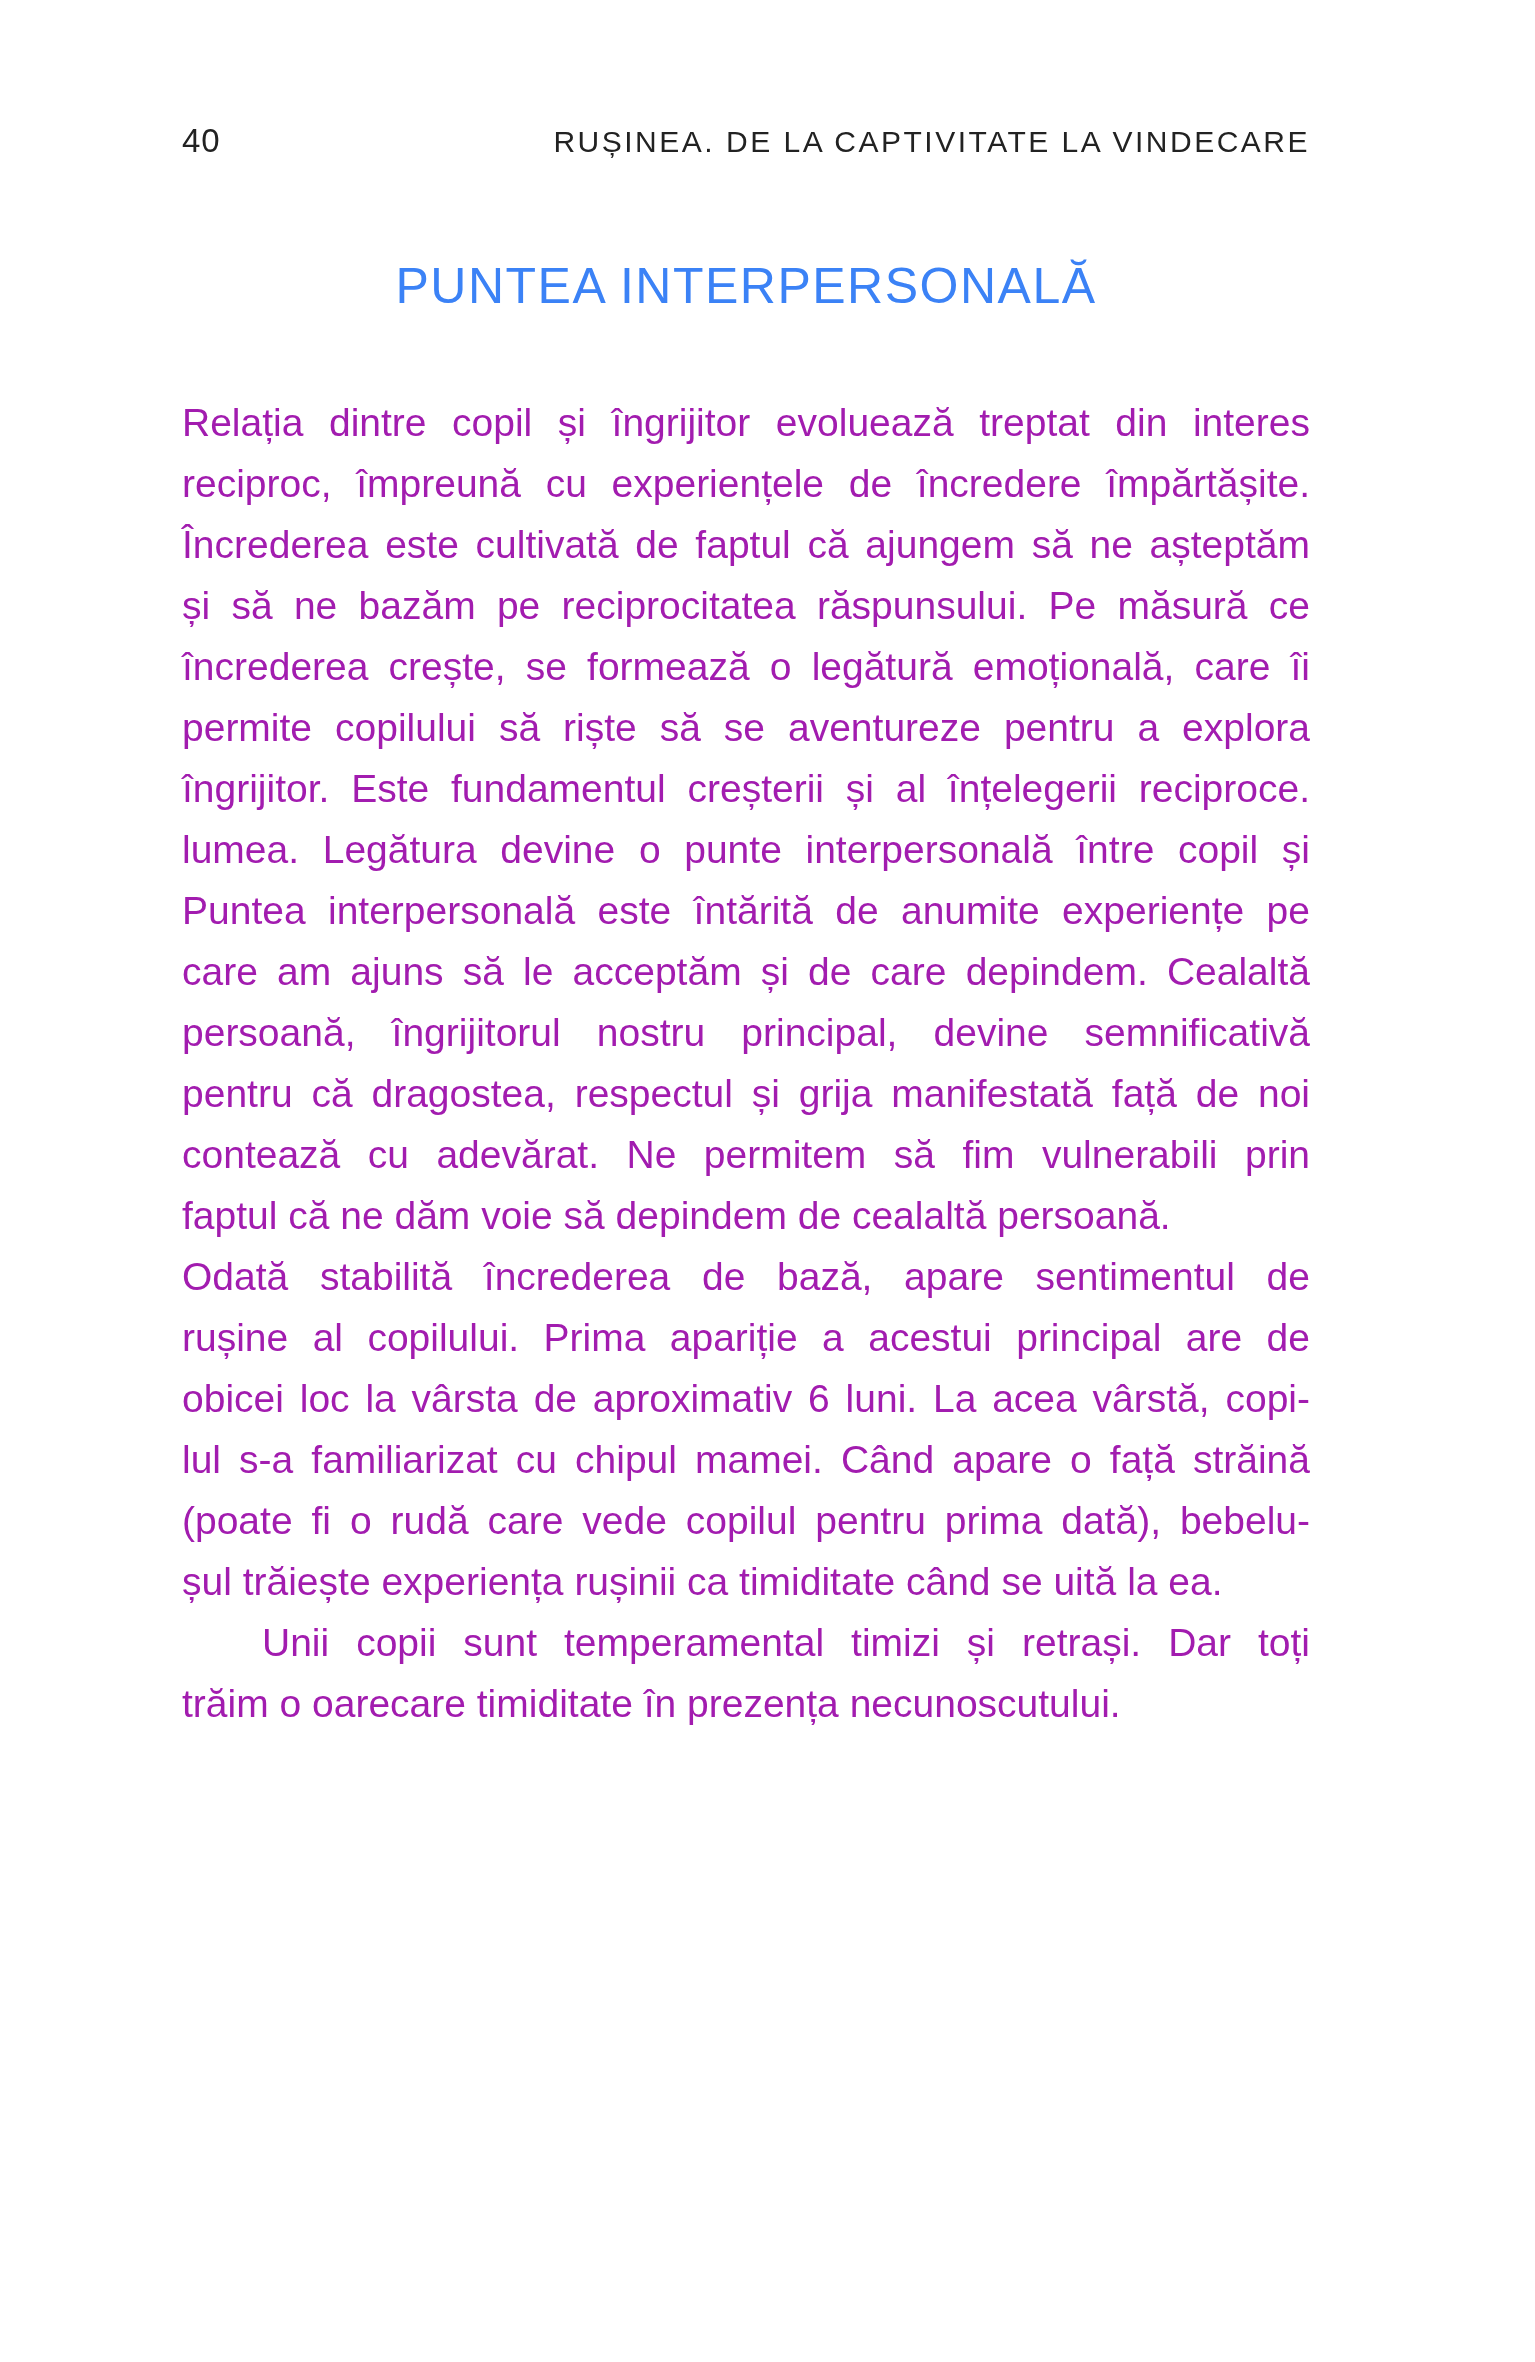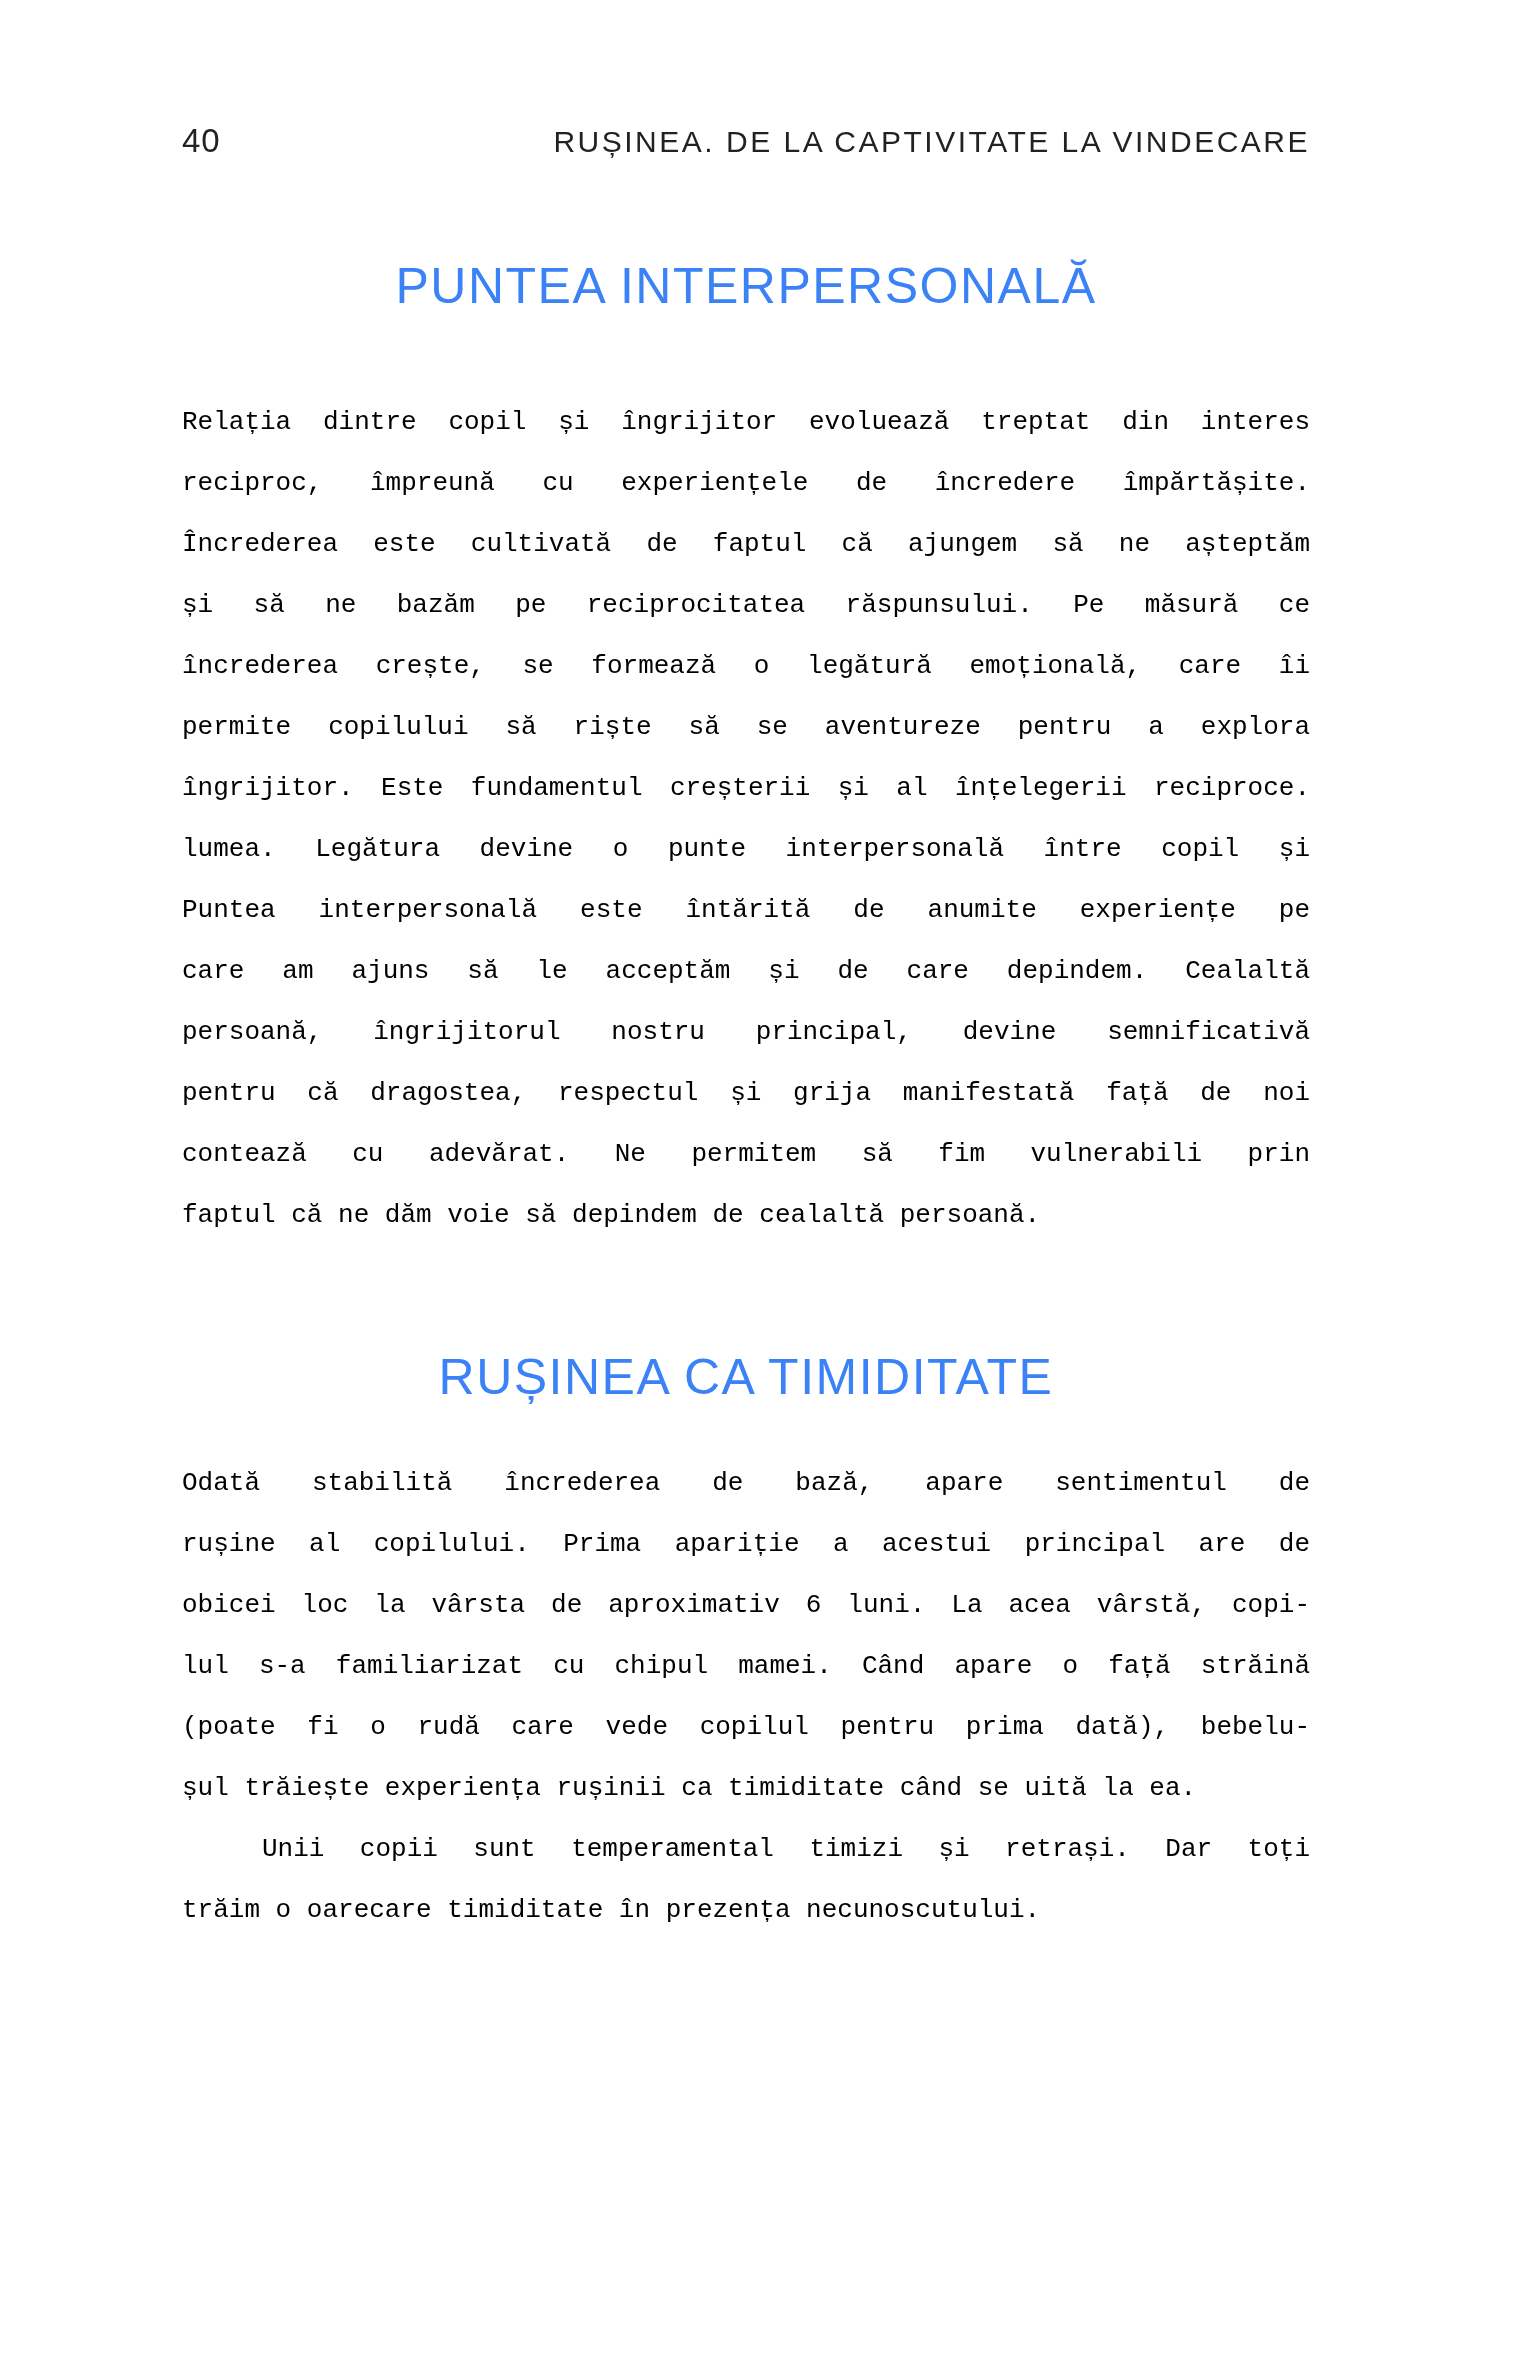--- a/index.html
+++ b/index.html
@@ -40,24 +40,24 @@
     font-size: 50px;
     letter-spacing: 1.5px;
     line-height: 62px;
     text-align: center;
     color: #3b82f6;
     margin: 0;
   }
   .heading-1 { margin-top: 96px; margin-bottom: 75px; }
   .heading-2 { margin-top: 100px; margin-bottom: 45px; }
   .body-block {
-    font-family: Liberation Mono, monospace;
-    font-size: 26px;
+    font-family: Liberation Sans, sans-serif;
+    font-size: 39px;
     line-height: 61px;
-    color: #000000;
+    color: #a21caf;
     width: 1128px;
   }
   .line {
     text-align: justify;
     text-align-last: justify;
     white-space: normal;
   }
   .line.final {
     text-align: left;
     text-align-last: left;
@@ -91,21 +91,20 @@
       <div class="line">lumea. Legătura devine o punte interpersonală între copil și</div>
       <div class="line">Puntea interpersonală este întărită de anumite experiențe pe</div>
       <div class="line">care am ajuns să le acceptăm și de care depindem. Cealaltă</div>
       <div class="line">persoană, îngrijitorul nostru principal, devine semnificativă</div>
       <div class="line">pentru că dragostea, respectul și grija manifestată față de noi</div>
       <div class="line">contează cu adevărat. Ne permitem să fim vulnerabili prin</div>
       <div class="line final">faptul că ne dăm voie să depindem de cealaltă persoană.</div>
     </div>
   </div>
 
-  <h2 class="section-heading heading-2">RUȘINEA CA TIMIDITATE</h2>
 
   <div class="body-block">
     <div class="paragraph">
       <div class="line">Odată stabilită încrederea de bază, apare sentimentul de</div>
       <div class="line">rușine al copilului. Prima apariție a acestui principal are de</div>
       <div class="line">obicei loc la vârsta de aproximativ 6 luni. La acea vârstă, copi-</div>
       <div class="line">lul s-a familiarizat cu chipul mamei. Când apare o față străină</div>
       <div class="line">(poate fi o rudă care vede copilul pentru prima dată), bebelu-</div>
       <div class="line final">șul trăiește experiența rușinii ca timiditate când se uită la ea.</div>
     </div>

